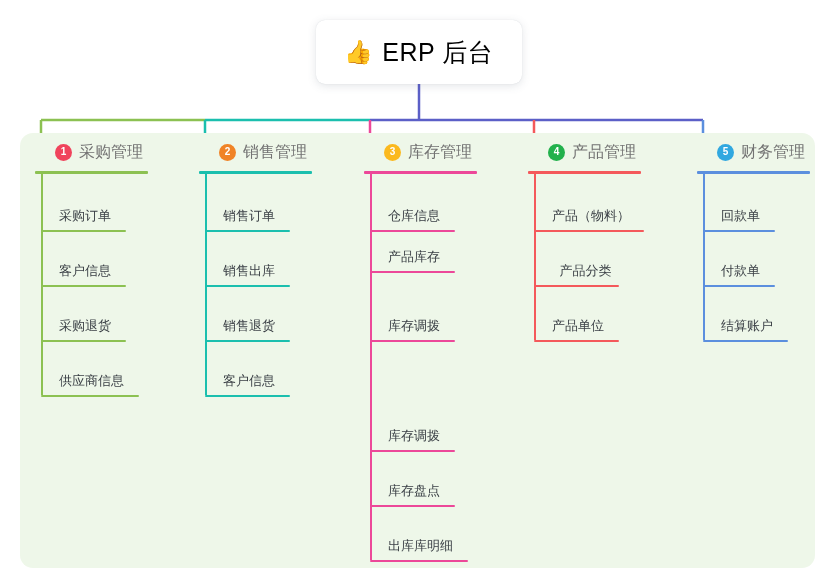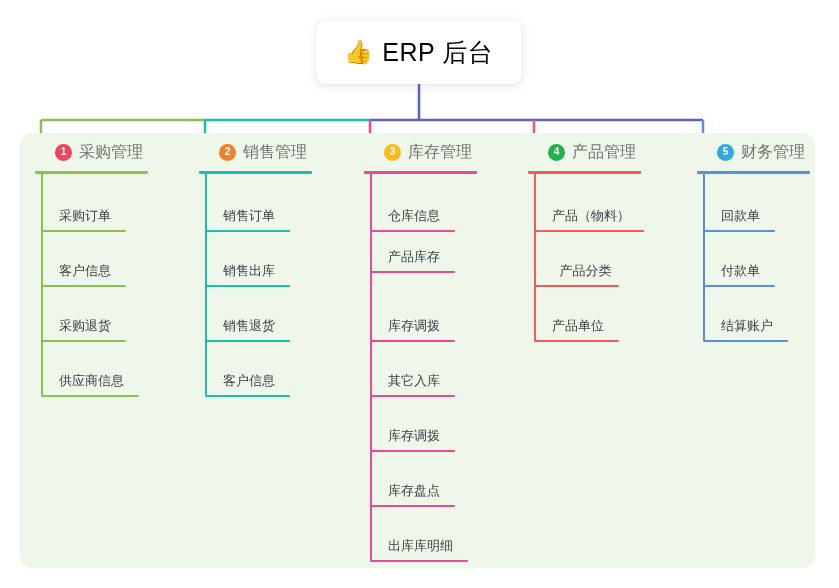--- a/index.html
+++ b/index.html
@@ -146,24 +146,20 @@
           <div class="item-rule" style="width: 85px; background: rgb(236, 72, 153);"></div>
         </div>
         <div class="item" style="top: 109px;">
           <span class="item-text">产品库存</span>
           <div class="item-rule" style="width: 85px; background: rgb(236, 72, 153);"></div>
         </div>
         <div class="item" style="top: 178px;">
           <span class="item-text">库存调拨</span>
           <div class="item-rule" style="width: 85px; background: rgb(236, 72, 153);"></div>
         </div>
-        <div class="item" style="top: 233px;">
-          <span class="item-text">其它入库</span>
-          <div class="item-rule" style="width: 85px; background: rgb(236, 72, 153);"></div>
-        </div>
         <div class="item" style="top: 288px;">
           <span class="item-text">库存调拨</span>
           <div class="item-rule" style="width: 85px; background: rgb(236, 72, 153);"></div>
         </div>
         <div class="item" style="top: 343px;">
           <span class="item-text">库存盘点</span>
           <div class="item-rule" style="width: 85px; background: rgb(236, 72, 153);"></div>
         </div>
         <div class="item" style="top: 398px;">
           <span class="item-text">出库库明细</span>

